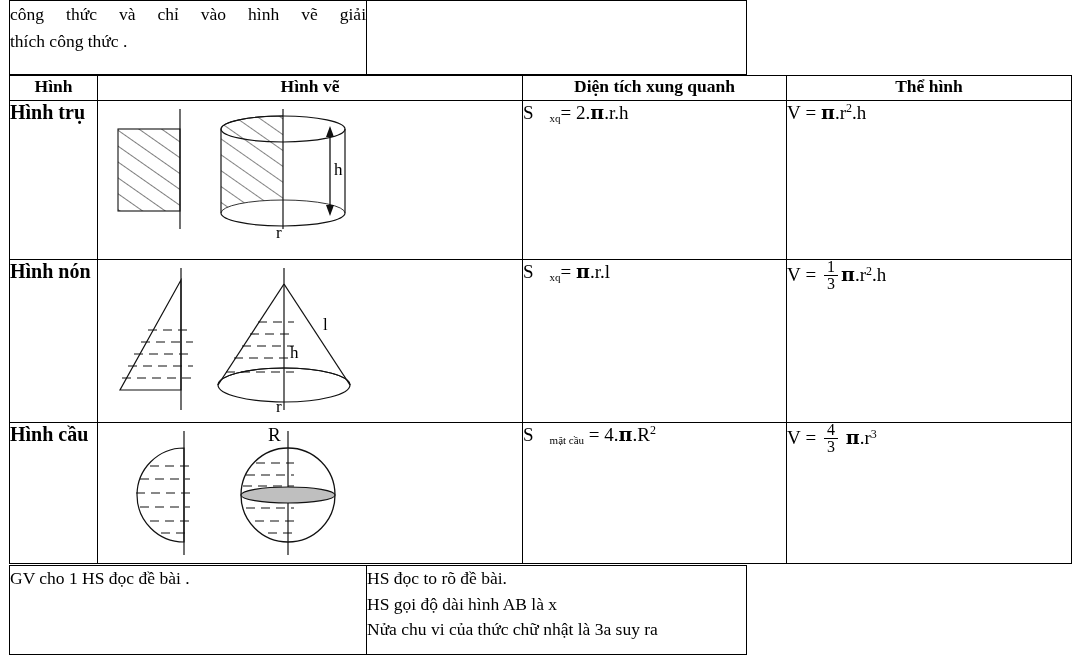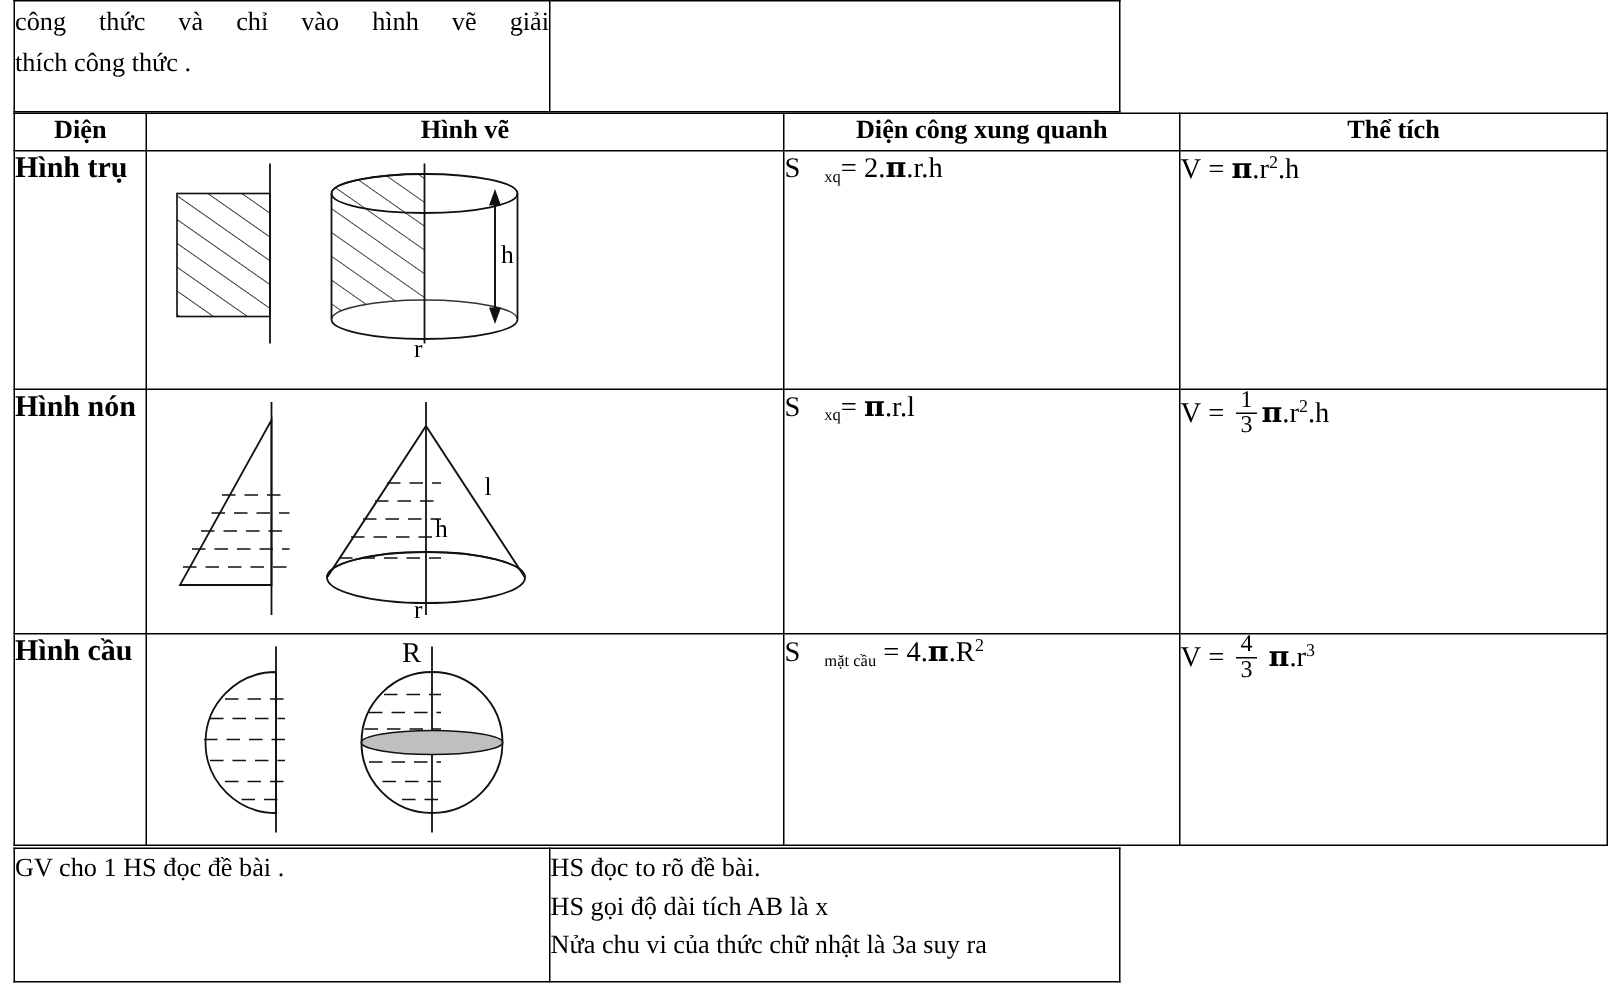--- a/index.html
+++ b/index.html
@@ -147,24 +147,24 @@
   <table class="doc shapes-table">
     <colgroup>
       <col style="width:88px">
         <col style="width:425px">
         <col style="width:264px">
         <col style="width:285px">
     </colgroup>
 
     <tbody>
         <tr class="hdr">
-      <td>Diện</td>
+      <td>Hình</td>
       <td>Hình vẽ</td>
-      <td>Diện công xung quanh</td>
-      <td>Thể tích</td>
+      <td>Diện tích xung quanh</td>
+      <td>Thể hình</td>
     </tr>
 
     <tr>
       <td class="shape-name">Hình trụ</td>
       <td class="draw-cell">
         <div class="draw-wrap">
           <svg width="425" height="158" viewBox="0 0 425 158">
             <defs>
               <pattern id="hatchA" width="13" height="13" patternUnits="userSpaceOnUse" patternTransform="rotate(-55)">
                 <line x1="0" y1="0" x2="0" y2="13" stroke="#111" stroke-width="1.1"></line>
@@ -290,21 +290,21 @@
         <col style="width:380px">
         <col style="width:325px">
     </colgroup>
     <tbody>
         <tr>
       <td class="notes-cell notes-left">
         <p>GV cho 1 HS đọc đề bài .</p>
       </td>
       <td class="notes-cell">
         <p>HS đọc to rõ đề bài.</p>
-        <p>HS gọi độ dài tích AB là x</p>
+        <p>HS gọi độ dài hình AB là x</p>
         <p>Nửa chu vi của thức chữ nhật là 3a suy ra</p>
       </td>
       <td class="notes-cell notes-blank intro-pad"></td>
     </tr>
   </tbody>
     </table>
 
 </div>
 
 </body></html>

